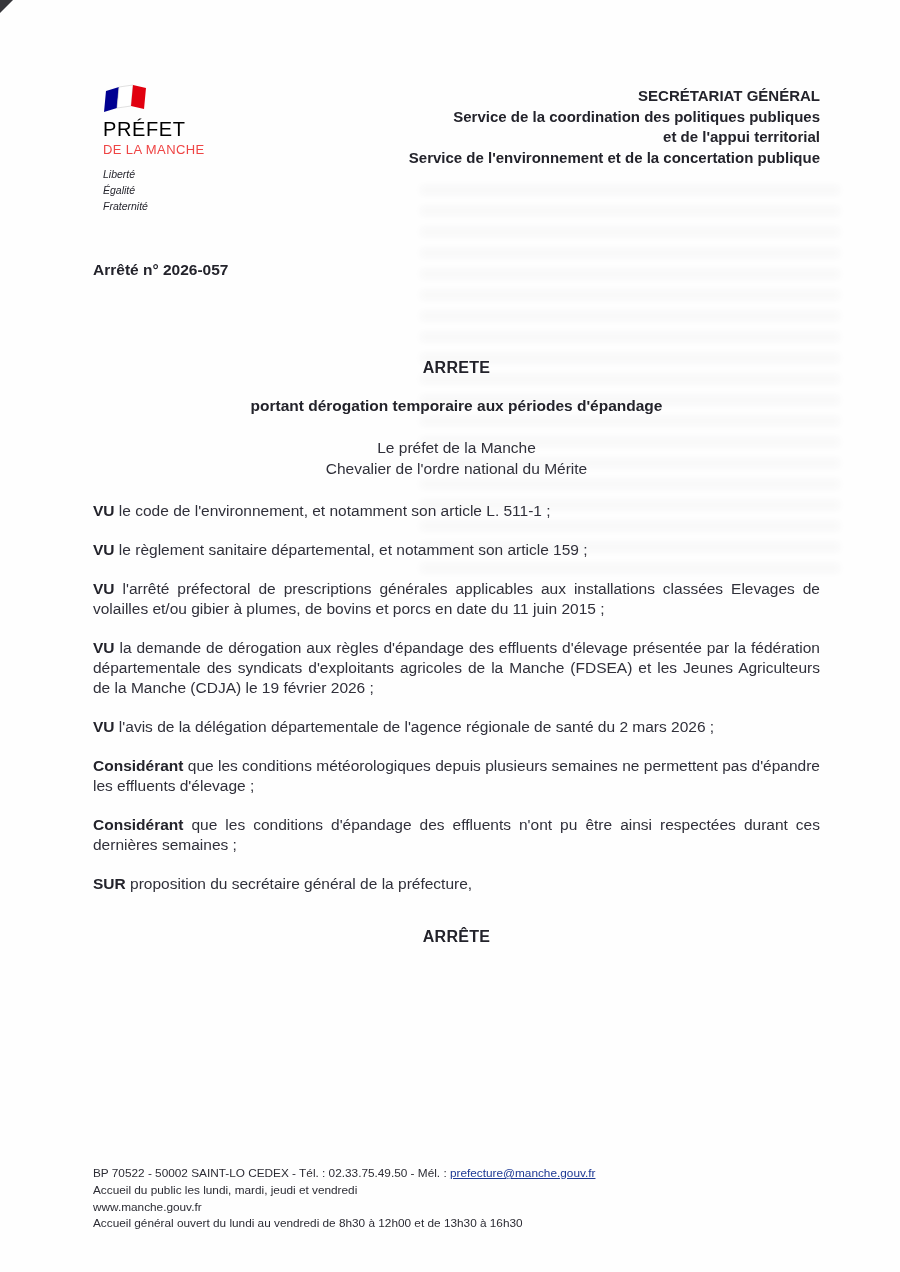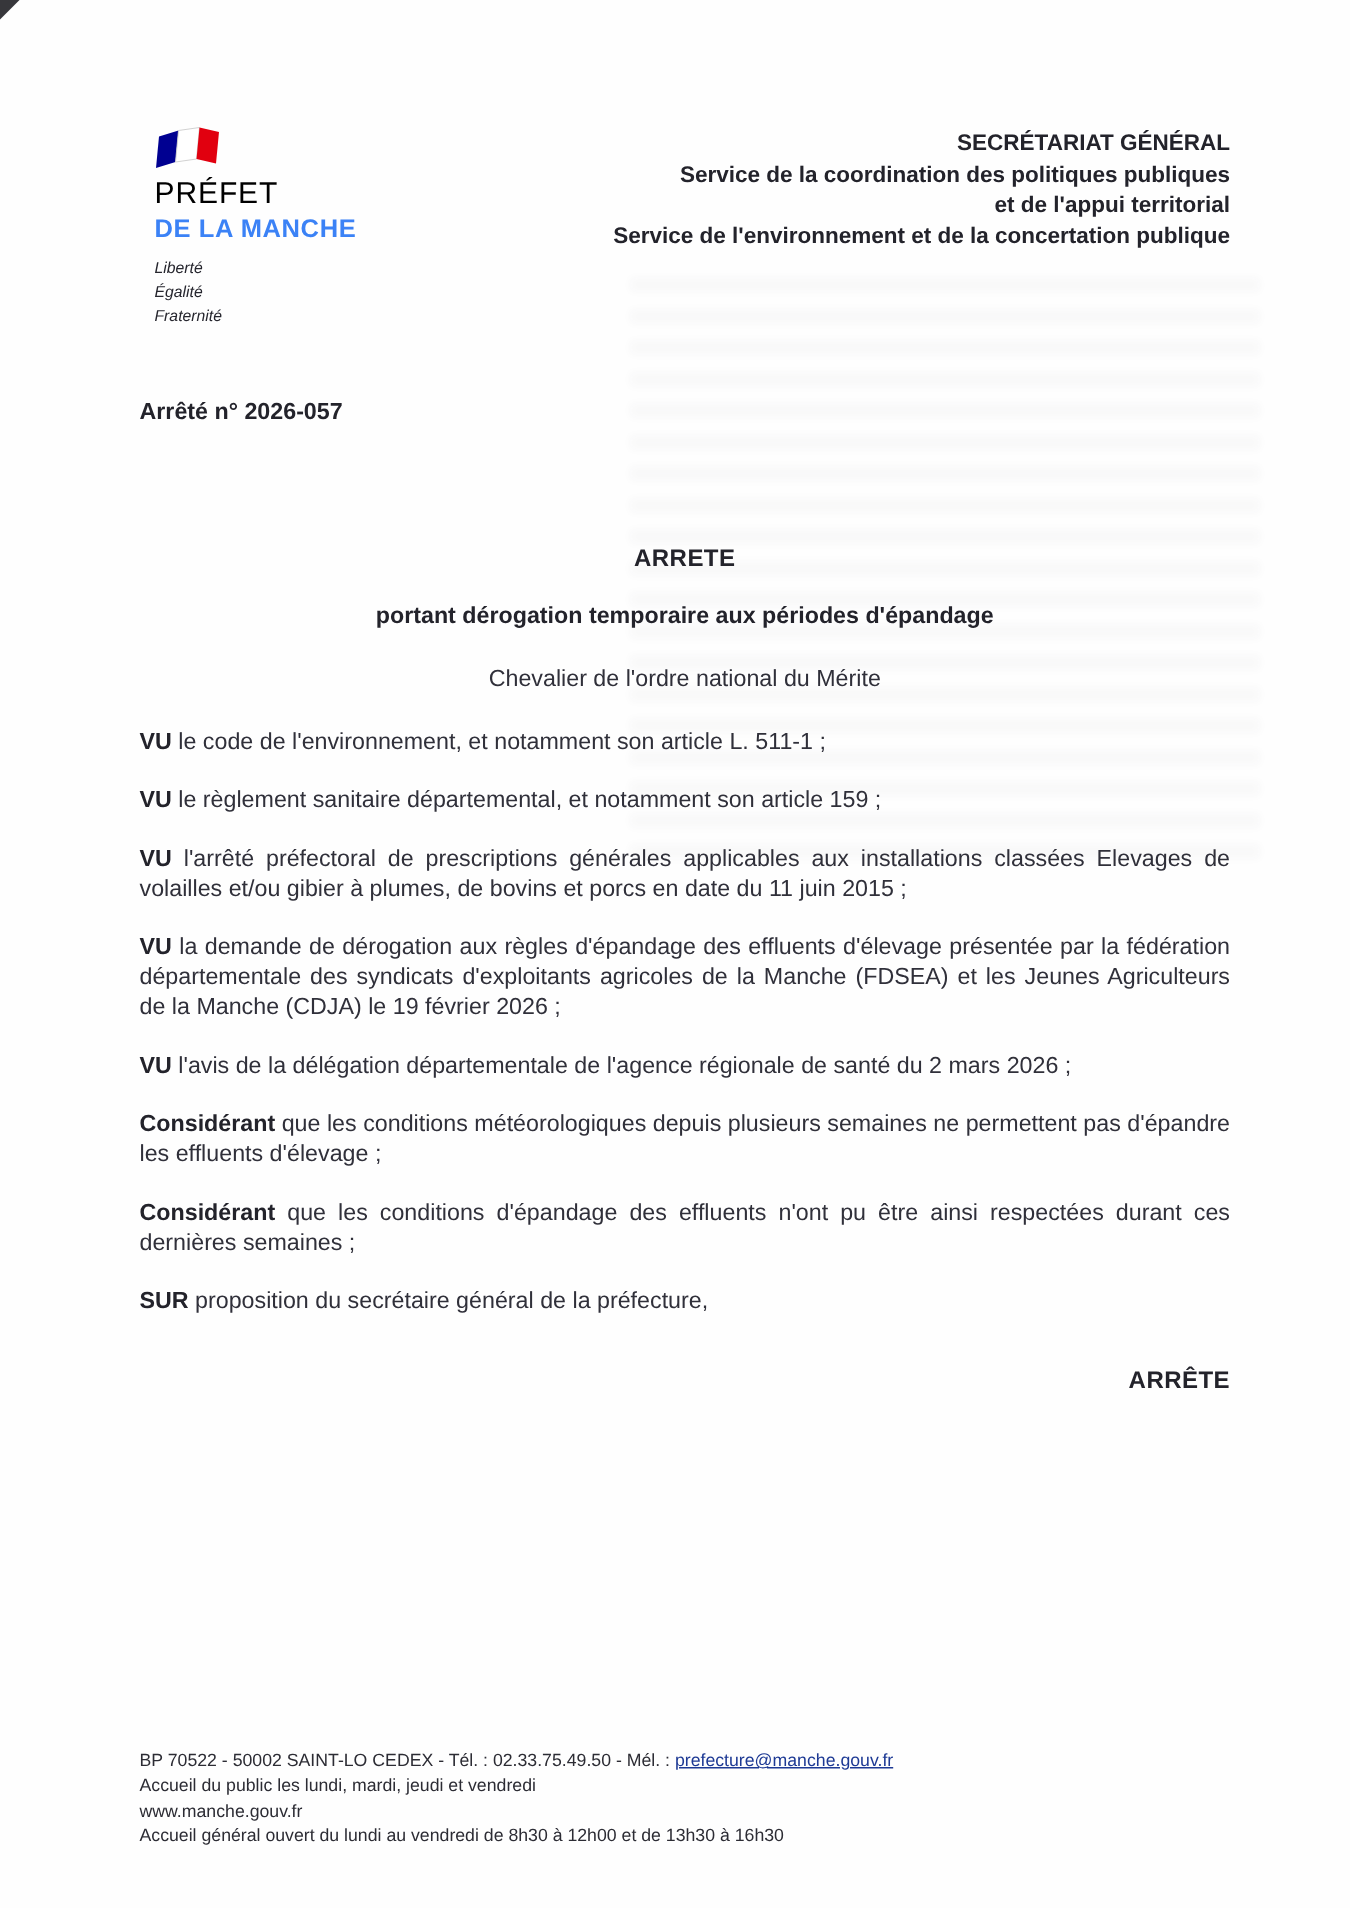--- a/index.html
+++ b/index.html
@@ -26,35 +26,35 @@
       rgba(60,60,70,.10) 0 10px, rgba(0,0,0,0) 10px 21px);
     filter:blur(3px);
     opacity:.28;
     pointer-events:none;
   }
   
   .header-row{display:flex;align-items:flex-start;}
   .logo-block{width:190px;flex:0 0 auto;padding-left:10px;}
   .logo-flag{display:block;margin-bottom:5px;}
   .logo-prefet{font-size:20px;font-weight:400;letter-spacing:.6px;color:#000000;line-height:1.25;}
-  .logo-dept{font-size:17px;font-weight:700;letter-spacing:.4px;color:#3b82f6;line-height:1.25;}
+  .logo-dept{font-size:13px;font-weight:400;letter-spacing:.4px;color:#ef4444;line-height:1.25;}
   .logo-motto{margin-top:9px;font-style:italic;font-size:10.5px;line-height:1.5;color:#26262e;}
   .header-right{flex:1;text-align:right;font-size:15px;font-weight:700;line-height:1.38;color:#23232b;padding-top:2px;}
   
   .arrete-number{margin-top:46px;font-size:15.5px;font-weight:700;color:#23232b;}
   
   .heading{margin-top:80px;text-align:center;font-size:16px;font-weight:700;color:#23232b;letter-spacing:.3px;}
   .subject{margin-top:20px;text-align:center;font-size:15.5px;font-weight:700;color:#23232b;}
   .author{margin-top:22px;text-align:center;font-size:15.5px;line-height:1.38;color:#30303a;}
   
   .recitals{margin-top:22px;}
   .recital{margin:0 0 19px 0;font-size:15.5px;line-height:20px;text-align:justify;}
   .recital .lead{font-weight:700;color:#23232b;}
   
-  .decision-heading{margin-top:34px;text-align:right;font-size:16px;font-weight:700;color:#23232b;letter-spacing:.3px;}
+  .decision-heading{margin-top:34px;text-align:center;font-size:16px;font-weight:700;color:#23232b;letter-spacing:.3px;}
   .article{margin-top:62px;font-size:15.5px;line-height:20px;text-align:justify;}
   .article .article-label{font-weight:700;text-decoration:underline;color:#23232b;}
   .article .bold{font-weight:700;color:#23232b;}
   
   .footer{
     position:absolute;left:93px;right:80px;bottom:40px;
     font-size:11.8px;line-height:1.42;color:#2c2c34;
   }
   .footer .email{color:#1d3994;text-decoration:underline;cursor:pointer;}
 </style>
@@ -90,20 +90,21 @@
       <div>Service de l'environnement et de la concertation publique</div>
     </div>
 
   </div>
 
   <div class="arrete-number">Arrêté n° 2026-057</div>
 
   <div class="heading">ARRETE</div>
   <div class="subject">portant dérogation temporaire aux périodes d'épandage</div>
   <div class="author">
+    <div>Le préfet de la Manche</div>
     <div>Chevalier de l'ordre national du Mérite</div>
   </div>
 
   <div class="recitals">
     <p class="recital"><span class="lead">VU</span><span> le code de l'environnement, et notamment son article L. 511-1 ;</span></p>
     <p class="recital"><span class="lead">VU</span><span> le règlement sanitaire départemental, et notamment son article 159 ;</span></p>
     <p class="recital"><span class="lead">VU</span><span> l'arrêté préfectoral de prescriptions générales applicables aux installations classées Elevages de volailles et/ou gibier à plumes, de bovins et porcs en date du 11 juin 2015 ;</span></p>
     <p class="recital"><span class="lead">VU</span><span> la demande de dérogation aux règles d'épandage des effluents d'élevage présentée par la fédération départementale des syndicats d'exploitants agricoles de la Manche (FDSEA) et les Jeunes Agriculteurs de la Manche (CDJA) le 19 février 2026 ;</span></p>
     <p class="recital"><span class="lead">VU</span><span> l'avis de la délégation départementale de l'agence régionale de santé du 2 mars 2026 ;</span></p>
     <p class="recital"><span class="lead">Considérant</span><span> que les conditions météorologiques depuis plusieurs semaines ne permettent pas d'épandre les effluents d'élevage ;</span></p>

